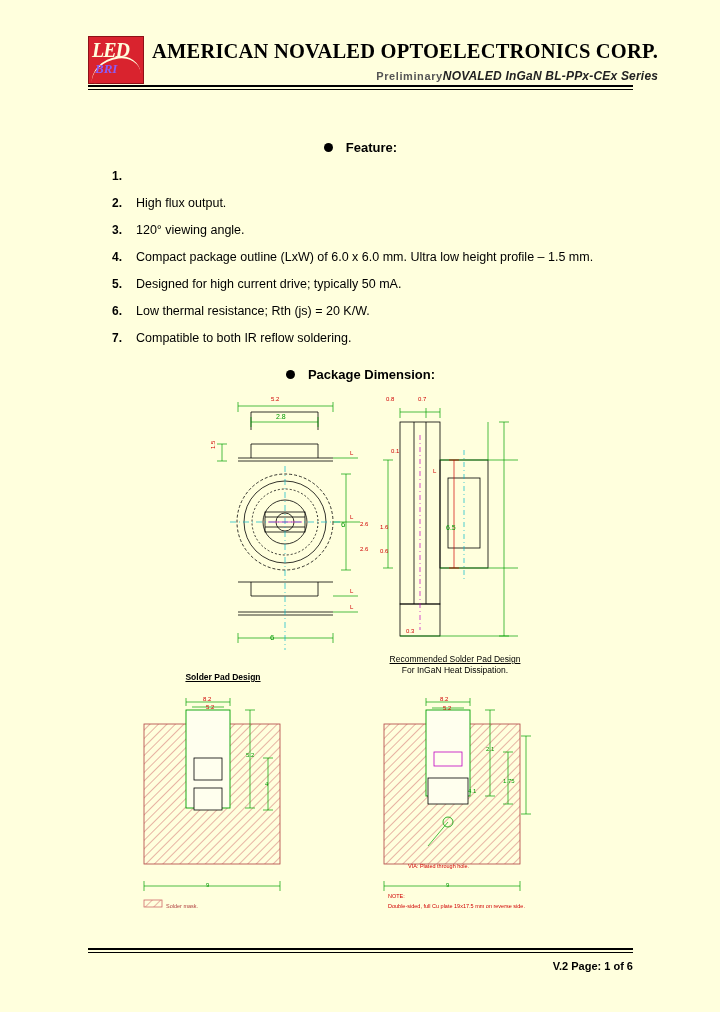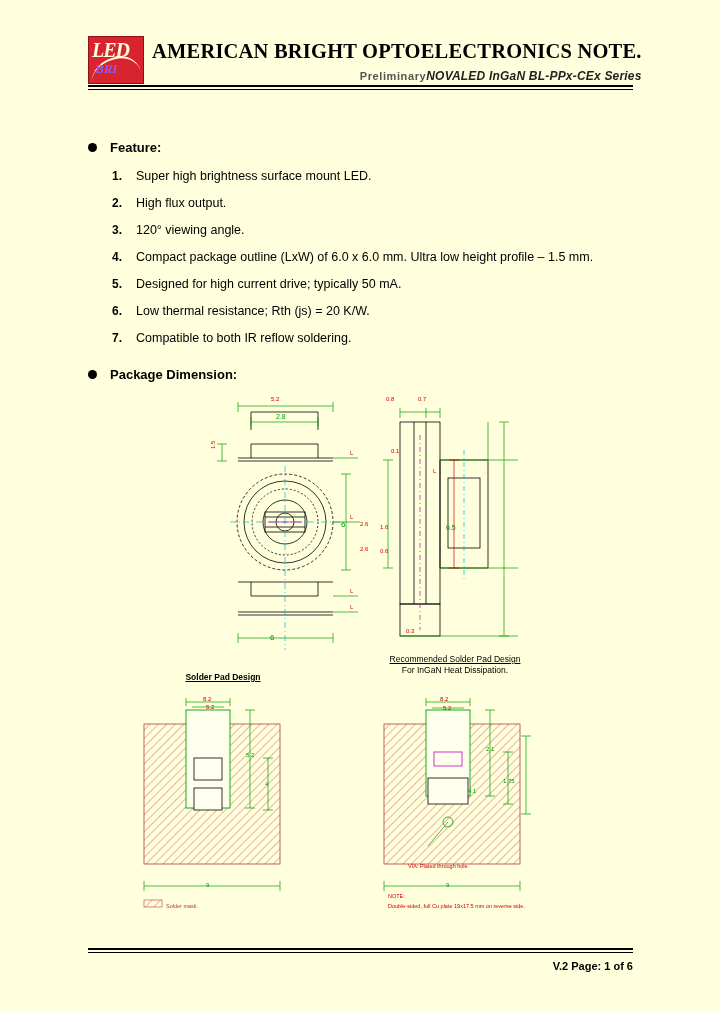--- a/index.html
+++ b/index.html
@@ -124,20 +124,21 @@
   .content {
     position: absolute;
     left: 88px;
     top: 140px;
     width: 545px;
   }
   .section-head {
     display: flex;
     align-items: center;
     margin-bottom: 8px;
+    justify-content: center;
   }
   .bullet {
     width: 9px;
     height: 9px;
     border-radius: 50%;
     background: #000;
     margin-right: 13px;
     flex: 0 0 auto;
   }
   .section-title {
@@ -221,41 +222,40 @@
 
   <div class="header">
     <div class="header-row">
       <div class="logo">
         <div class="logo-box"></div>
         <div class="logo-swoosh"></div>
         <div class="logo-led">LED</div>
         <div class="logo-bri">BRI</div>
       </div>
       <div class="title-col">
-        <div class="company-title">AMERICAN BRIGHT OPTOELECTRONICS NOTE.</div>
+        <div class="company-title">AMERICAN NOVALED OPTOELECTRONICS CORP.</div>
         <div class="sub-row">
           <div class="preliminary">Preliminary</div>
           <div class="series">NOVALED InGaN BL-PPx-CEx Series</div>
         </div>
       </div>
     </div>
     <div class="header-rule"></div>
   </div>
 
   <div class="content">
 
     <div class="section-head">
       <span class="bullet"></span>
       <span class="section-title">Feature:</span>
     </div>
 
     <ol class="features">
       <li>
         <span class="num">1.</span>
-        <span class="feat-text">Super high brightness surface mount LED.</span>
       </li>
       <li>
         <span class="num">2.</span>
         <span class="feat-text">High flux output.</span>
       </li>
       <li>
         <span class="num">3.</span>
         <span class="feat-text">120° viewing angle.</span>
       </li>
       <li>

